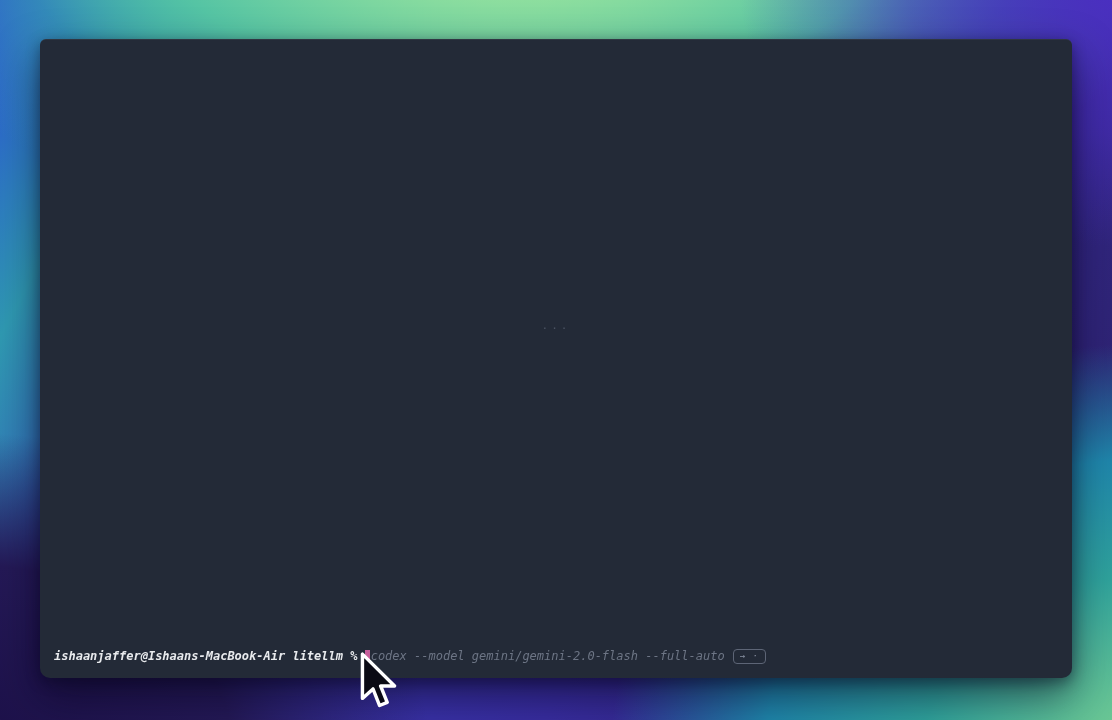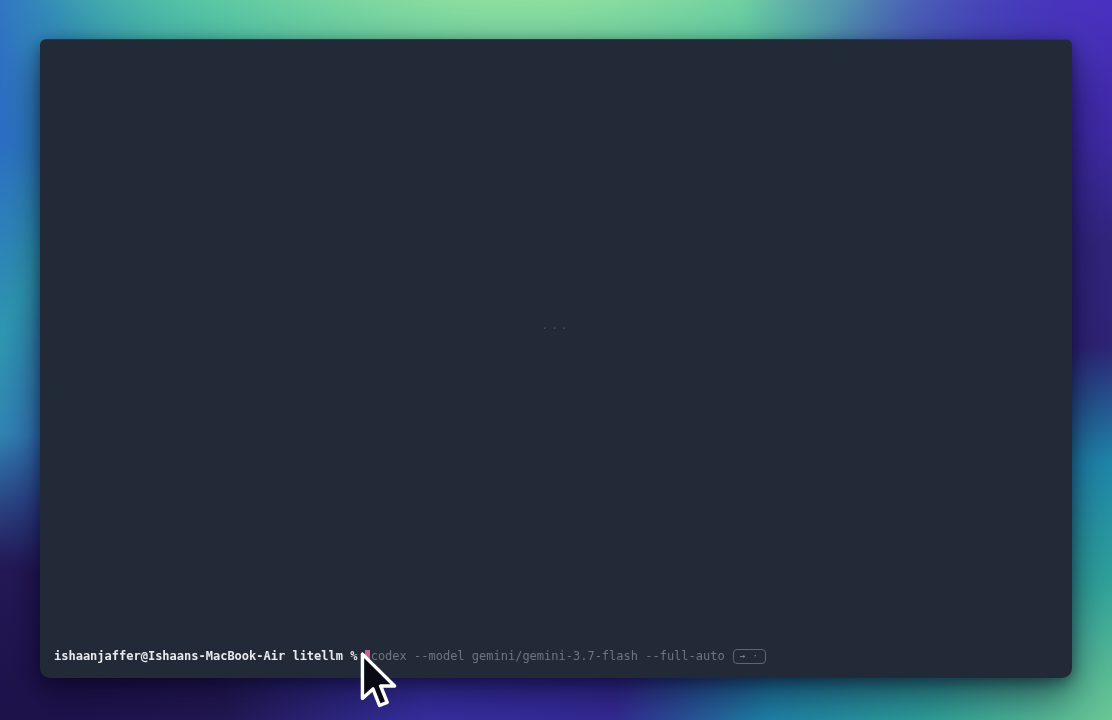--- a/index.html
+++ b/index.html
@@ -61,20 +61,21 @@
     position: absolute;
     left: 14px;
     right: 14px;
     bottom: 14px;
     height: 16px;
     display: flex;
     align-items: flex-end;
     font-size: 12px;
     line-height: 16px;
     white-space: pre;
+    font-style: italic;
   }
 
   .prompt-text {
     color: #e8eaed;
     font-weight: bold;
   }
 
   .cursor-block {
     display: inline-block;
     width: 5px;
@@ -119,21 +120,21 @@
 
   <div class="terminal-window">
 
     <div class="terminal-body">
       <span class="center-dots">···</span>
     </div>
 
     <div class="prompt-line">
       <span class="prompt-text">ishaanjaffer@Ishaans-MacBook-Air litellm % </span>
       <span class="cursor-block"></span>
-      <span class="suggestion-text">codex --model gemini/gemini-3.7-flash --full-auto</span>
+      <span class="suggestion-text">codex --model gemini/gemini-2.0-flash --full-auto</span>
       <span class="hint-pill">→ ·</span>
     </div>
 
   </div>
 
   <svg class="mouse-cursor" width="38" height="58" viewBox="0 0 14.2 22">
     <path d="M1.2 0.8 L1.2 17.6 L5.2 14.0 L7.7 20.3 L10.6 19.1 L8.1 12.9 L13.4 12.9 Z" fill="#0a0a14" stroke="#ffffff" stroke-width="1.3" stroke-linejoin="round"></path>
   </svg>
 
 </div>

